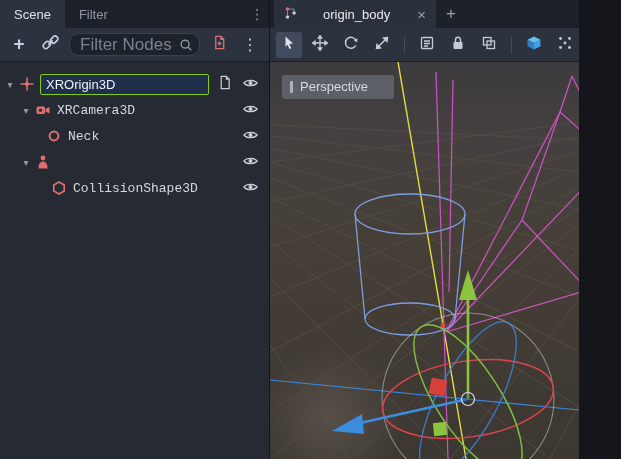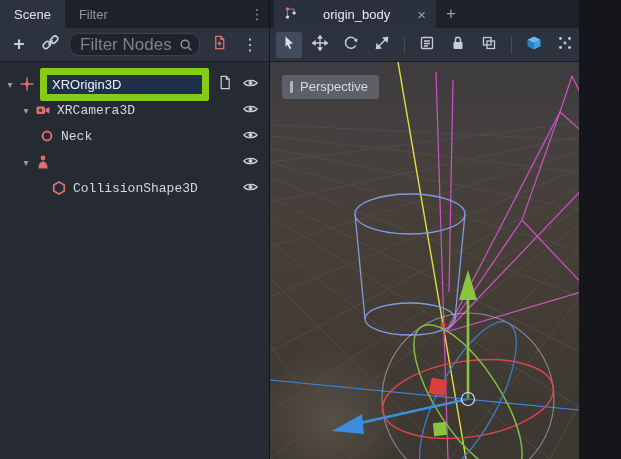--- a/index.html
+++ b/index.html
@@ -21,39 +21,39 @@
   .filter-input { width:100%; height:23px; background:#1e232b; border:1px solid #3a414d; border-radius:10px; color:#d4d8df; font-size:17px; padding:0 26px 0 10px; outline:none; font-family:"Liberation Sans",sans-serif; }
   .filter-input::placeholder { color:#7b8290; }
   .filter-search { position:absolute; right:7px; top:5px; }
 
   .tree { flex:1; background:#252a33; padding-top:9px; overflow:hidden; }
   .row { height:26px; display:flex; align-items:center; font-size:13px; color:#d4d8df; padding-right:10px; }
   .arrow { width:16px; flex:none; color:#8f97a4; font-size:10px; text-align:center; }
   .spacer16 { width:16px; flex:none; }
   .nicon { width:18px; height:16px; flex:none; display:flex; align-items:center; justify-content:center; }
   .nname { margin-left:5px; white-space:nowrap;font-family:Liberation Mono, monospace; }
-  .name-box { flex:1; margin-left:4px; margin-right:8px; border:7px solid #84cc16; background:#20304a; border-radius:2px; padding:2px 5px; color:#eef1f5; min-width:0; }
+  .name-box { flex:1; margin-left:4px; margin-right:8px; border:1px solid #84cc16; background:#20304a; border-radius:2px; padding:2px 5px; color:#eef1f5; min-width:0; }
   .trail { margin-left:auto; display:flex; align-items:center; gap:10px; }
 
   
   .right-panel { flex:1; display:flex; flex-direction:column; min-width:0; }
   .scene-tabstrip { height:28px; background:#1d2129; display:flex; align-items:stretch; padding-left:4px; flex:none; }
   .scene-tab { display:flex; align-items:center; gap:25px; padding:0 10px; background:#2b313c; color:#e8eaee; font-size:13px; }
   .tab-close { color:#9aa0ab; font-size:15px; margin-left:2px; }
   .plus-tab { width:30px; display:flex; align-items:center; justify-content:center; color:#9aa0ab; font-size:17px; }
 
   .vp-toolbar { height:34px; background:#2d333e; display:flex; align-items:center; gap:5px; padding:0 6px; flex:none; overflow:hidden; border-bottom:1px solid #1a1e25; }
   .tool { width:26px; height:26px; display:flex; align-items:center; justify-content:center; border-radius:3px; flex:none; }
   .tool.active { background:#414b5d; }
   .vsep { width:1px; height:18px; background:#454c59; margin:0 4px; flex:none; }
   .tool-cut { width:12px; height:26px; overflow:hidden; display:flex; align-items:center; flex:none; }
 
   .viewport { flex:1; position:relative; overflow:hidden; background:#3d3b3e; }
   .viewport svg.canvas { position:absolute; inset:0; display:block; }
-  .persp { position:absolute; top:13px; left:12px; background:rgba(97,101,108,0.88); color:#d7dade; font-size:13px; padding:4px 11px 5px 8px; border-radius:3px; display:flex; align-items:center; gap:7px; }
+  .persp { position:absolute; top:13px; left:12px; background:rgba(97,101,108,0.88); color:#d7dade; font-size:13px; padding:4px 26px 5px 8px; border-radius:3px; display:flex; align-items:center; gap:7px; }
   .persp-grip { width:3px; height:12px; background:#aeb3ba; border-radius:1px; }
 </style>
 </head>
 <body>
 
 <div class="app">
 
   <div class="left-panel">
 
     <div class="tabstrip">
@@ -126,21 +126,21 @@
           </span>
         <span class="nname">XRCamera3D</span>
         <span class="trail">
             <span><svg width="17" height="16" viewBox="0 0 16 16">
                 <path d="M1.5,8 C4,4.5 12,4.5 14.5,8 C12,11.5 4,11.5 1.5,8 Z" fill="none" stroke="#c8cdd6" stroke-width="1.4"></path>
                 <circle cx="8" cy="8" r="2" fill="#c8cdd6"></circle>
               </svg></span>
           </span>
       </div>
 
-      <div class="row" style="padding-left:22px">
+      <div class="row" style="padding-left:29px">
         <span class="spacer16"></span>
         <span class="nicon">
             <svg width="16" height="16" viewBox="0 0 16 16">
               <circle cx="8" cy="8" r="4.4" fill="none" stroke="#e06e6e" stroke-width="2"></circle>
             </svg>
           </span>
         <span class="nname">Neck</span>
         <span class="trail">
             <span><svg width="17" height="16" viewBox="0 0 16 16">
                 <path d="M1.5,8 C4,4.5 12,4.5 14.5,8 C12,11.5 4,11.5 1.5,8 Z" fill="none" stroke="#c8cdd6" stroke-width="1.4"></path>

